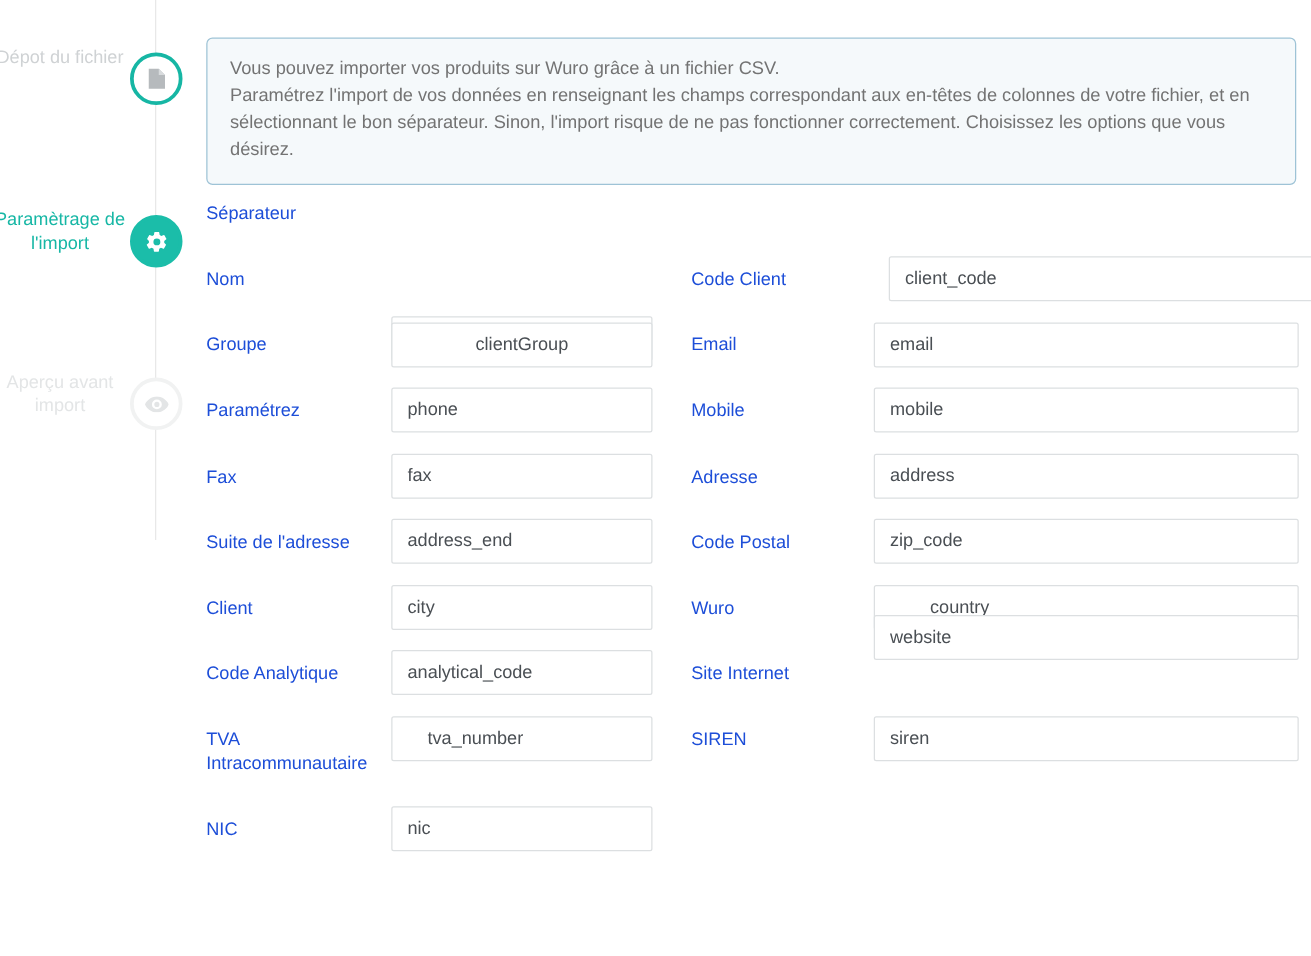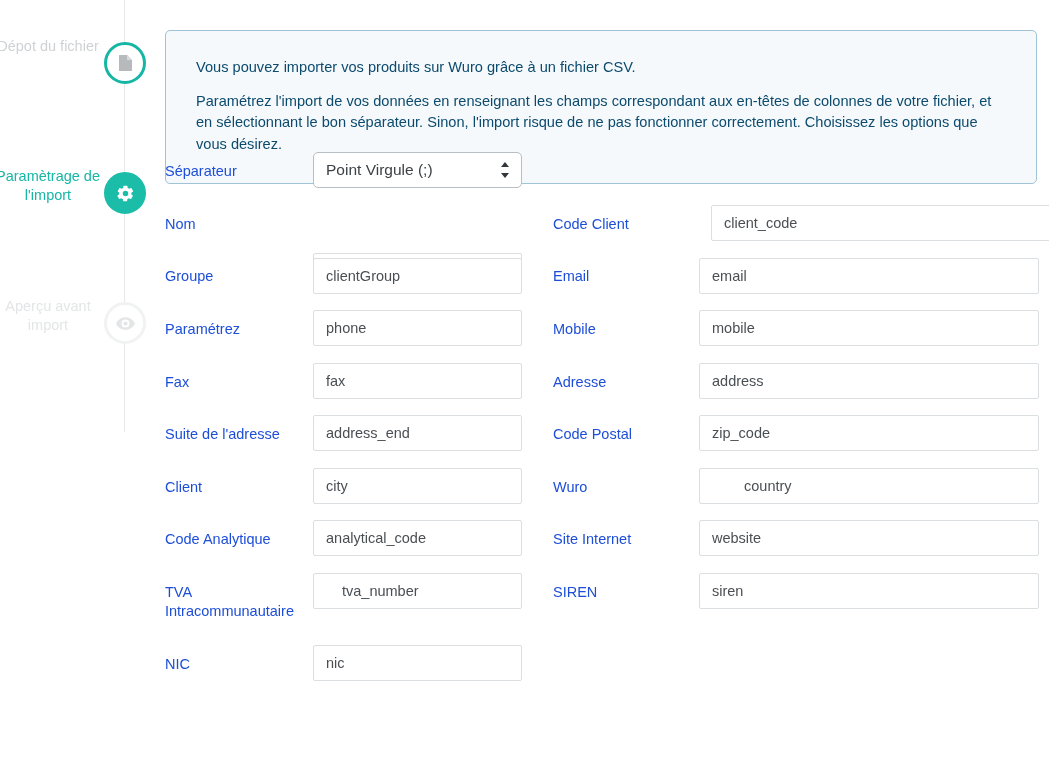--- a/index.html
+++ b/index.html
@@ -41,21 +41,21 @@
 
   .ico { display: block; }
 
   
   .info-box {
     position: absolute; left: 165px; top: 30px; width: 872px;
     background: #f5f9fb; border: 1px solid #9ec3d6; border-radius: 5px;
     padding: 14px 18px 16px 18px;
   }
   .info-box p {
-    margin: 12px; color: #0c4a6e; font-size: 14.6px; line-height: 21.5px;
+    margin: 0; color: #737373; font-size: 14.6px; line-height: 21.5px;
   }
 
   
   .form { position: absolute; left: 0; top: 0; width: 1049px; height: 765px; }
   .fld-label {
     position: absolute; font-size: 14.5px; line-height: 19px;
     color: #1d4ed8;
   }
   .fld-input {
     position: absolute;
@@ -129,33 +129,26 @@
   </div>
 
   <div class="info-box">
     <p>Vous pouvez importer vos produits sur Wuro grâce à un fichier CSV.</p>
     <p>Paramétrez l'import de vos données en renseignant les champs correspondant aux en-têtes de colonnes de votre fichier, et en sélectionnant le bon séparateur. Sinon, l'import risque de ne pas fonctionner correctement. Choisissez les options que vous désirez.</p>
   </div>
 
   <div class="form">
 
     <div class="fld-label col-l-label" style="top:162px">Séparateur</div>
-    <div class="fld-select col-l-input" style="top:152px">
-      <span>Point Virgule (;)</span>
-      <svg class="sel-arrows" viewBox="0 0 10 16">
-        <path d="M5 0 L9 5 H1 Z" fill="#31363a"></path>
-        <path d="M5 16 L9 11 H1 Z" fill="#31363a"></path>
-      </svg>
-    </div>
 
     <div class="fld-label col-l-label" style="top:215px">Nom</div>
     <input class="fld-input col-l-input" style="top: 205px; margin-top: 48px;" value="name">
 
     <div class="fld-label col-l-label" style="top:267px">Groupe</div>
-    <input class="fld-input col-l-input" style="top: 258px;" value="clientGroup">
+    <input class="fld-input col-l-input" style="top: 258px; text-align: center;" value="clientGroup">
 
     <div class="fld-label col-l-label" style="top:320px">Paramétrez</div>
     <input class="fld-input col-l-input" style="top: 310px;" value="phone">
 
     <div class="fld-label col-l-label" style="top:373px">Fax</div>
     <input class="fld-input col-l-input" style="top: 363px;" value="fax">
 
     <div class="fld-label col-l-label" style="top:425px">Suite de l'adresse</div>
     <input class="fld-input col-l-input" style="top: 415px;" value="address_end">
 
@@ -183,21 +176,21 @@
     <div class="fld-label col-r-label" style="top:373px">Adresse</div>
     <input class="fld-input col-r-input" style="top: 363px;" value="address">
 
     <div class="fld-label col-r-label" style="top:425px">Code Postal</div>
     <input class="fld-input col-r-input" style="top: 415px;" value="zip_code">
 
     <div class="fld-label col-r-label" style="top:478px">Wuro</div>
     <input class="fld-input col-r-input" style="top: 468px; padding-left: 44px;" value="country">
 
     <div class="fld-label col-r-label" style="top:530px">Site Internet</div>
-    <input class="fld-input col-r-input" style="top: 520px;" value="website">
+    <input class="fld-input col-r-input" style="top: 492px;" value="website">
 
     <div class="fld-label col-r-label" style="top:583px">SIREN</div>
     <input class="fld-input col-r-input" style="top: 573px;" value="siren">
   </div>
 
   <div class="footer">
     
     
     
   </div>

